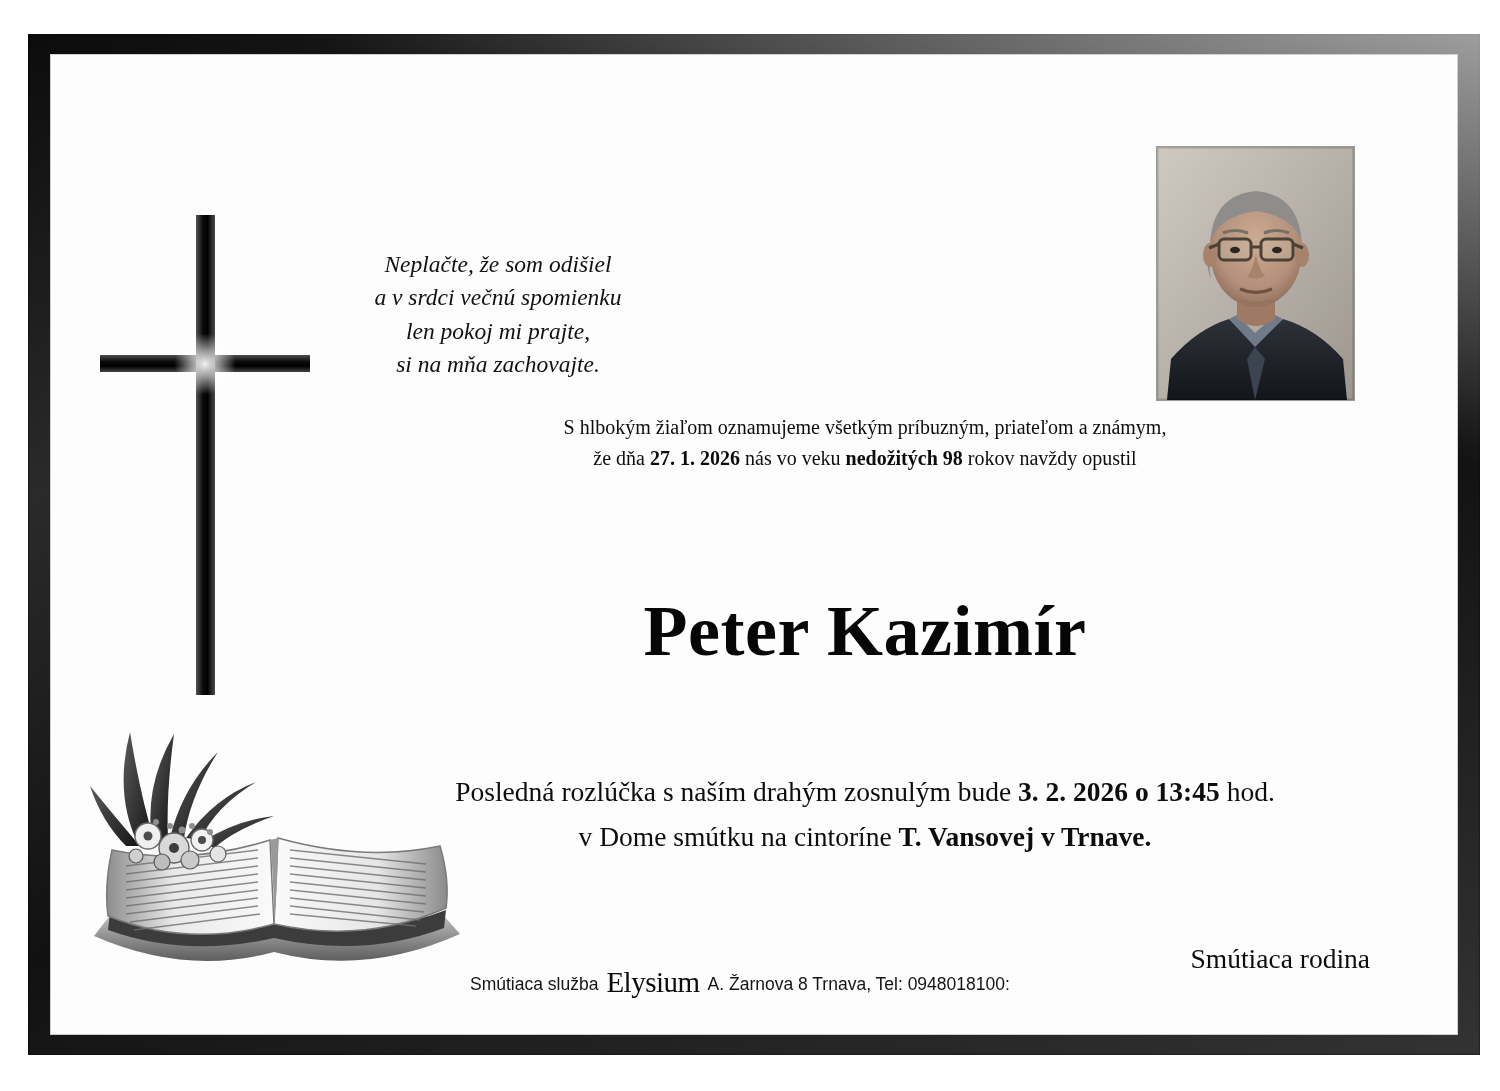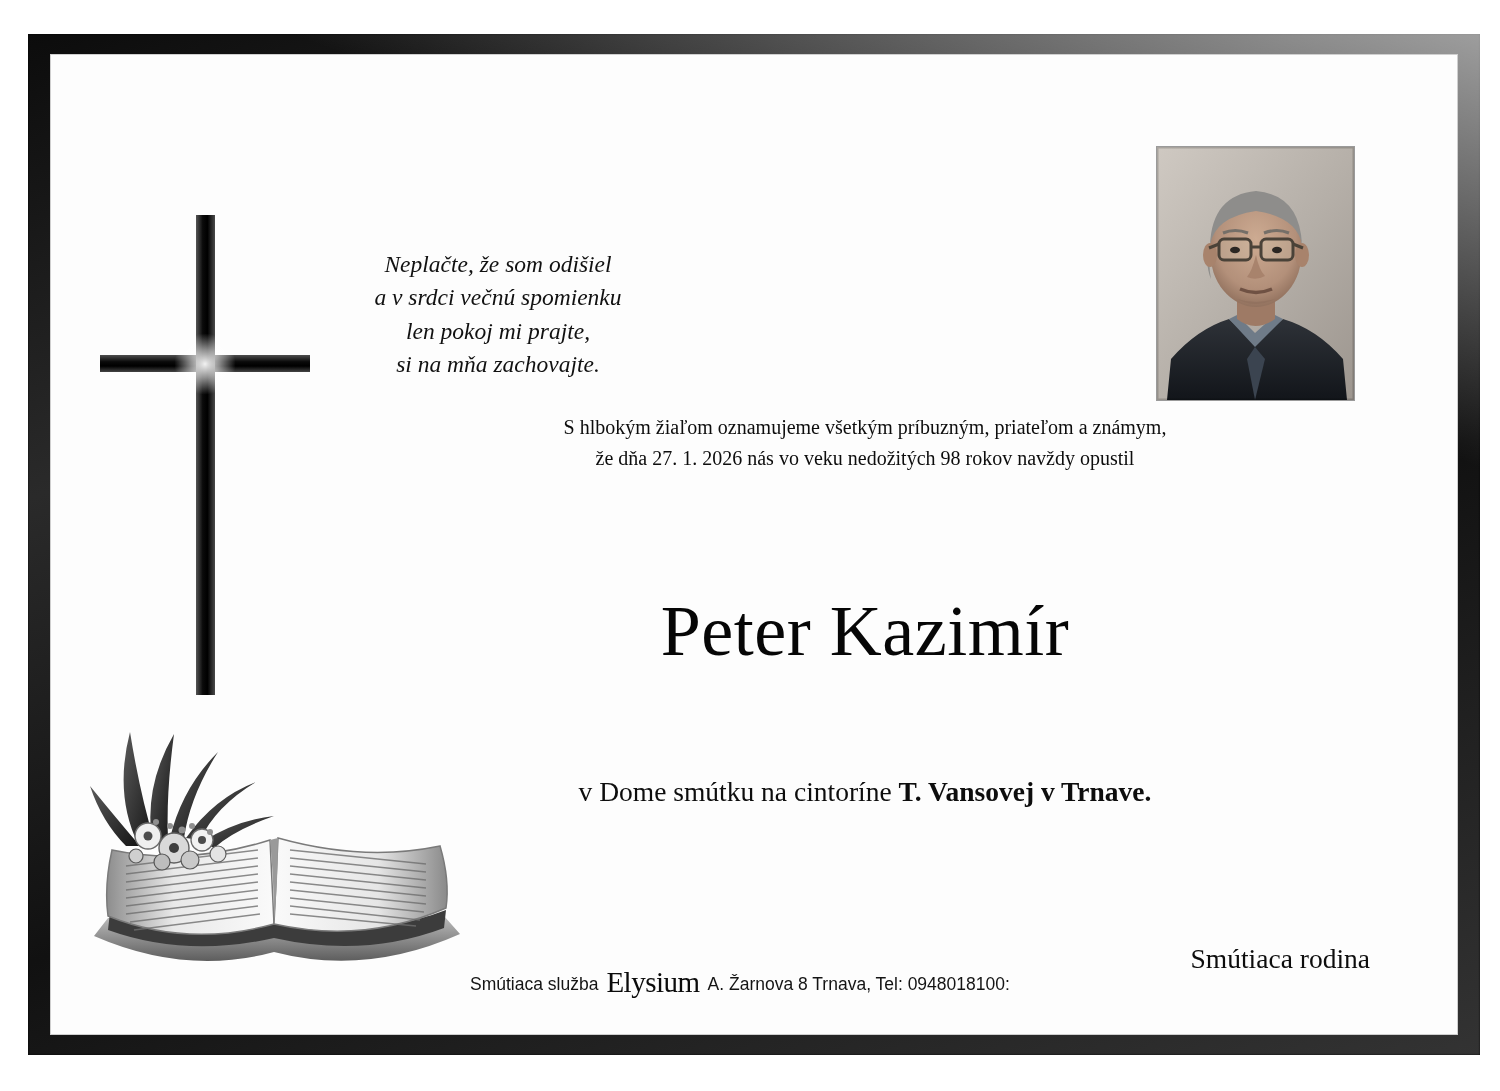--- a/index.html
+++ b/index.html
@@ -112,31 +112,31 @@
     position: absolute;
     left: 360px;
     top: 412px;
     width: 1010px;
     text-align: center;
     font-size: 20px;
     line-height: 1.55;
     color: #0d0d0d;
   }
   .announce .l2 { display: block; }
-  .announce b { font-weight: normal; }
+  .announce b { font-weight: bold; }
 
   
   .name {
     position: absolute;
     left: 360px;
     top: 590px;
     width: 1010px;
     text-align: center;
     font-size: 72px;
-    font-weight: normal;
+    font-weight: bold;
     letter-spacing: 0.5px;
     color: #060606;
   }
 
   
   .details {
     position: absolute;
     left: 360px;
     top: 770px;
     width: 1010px;
@@ -274,20 +274,21 @@
   </div>
 
   <div class="announce">
     <div>S hlbokým žiaľom oznamujeme všetkým príbuzným, priateľom a známym,</div>
     <div class="l2"><span>že dňa </span><b>27. 1. 2026</b><span> nás vo veku </span><b>nedožitých 98</b><span> rokov navždy opustil</span></div>
   </div>
 
   <div class="name">Peter  Kazimír</div>
 
   <div class="details">
+    <div><span>Posledná rozlúčka s naším drahým zosnulým bude </span><b>3. 2. 2026 o 13:45</b><span> hod.</span></div>
     <div><span>v Dome smútku na cintoríne </span><b>T. Vansovej v Trnave.</b></div>
   </div>
 
   <div class="family">Smútiaca rodina</div>
 
   <div class="footer">
     <span>Smútiaca služba</span>
     <span class="logo">Elysium</span>
     <span>A. Žarnova 8 Trnava, Tel: 0948018100:</span>
   </div>

